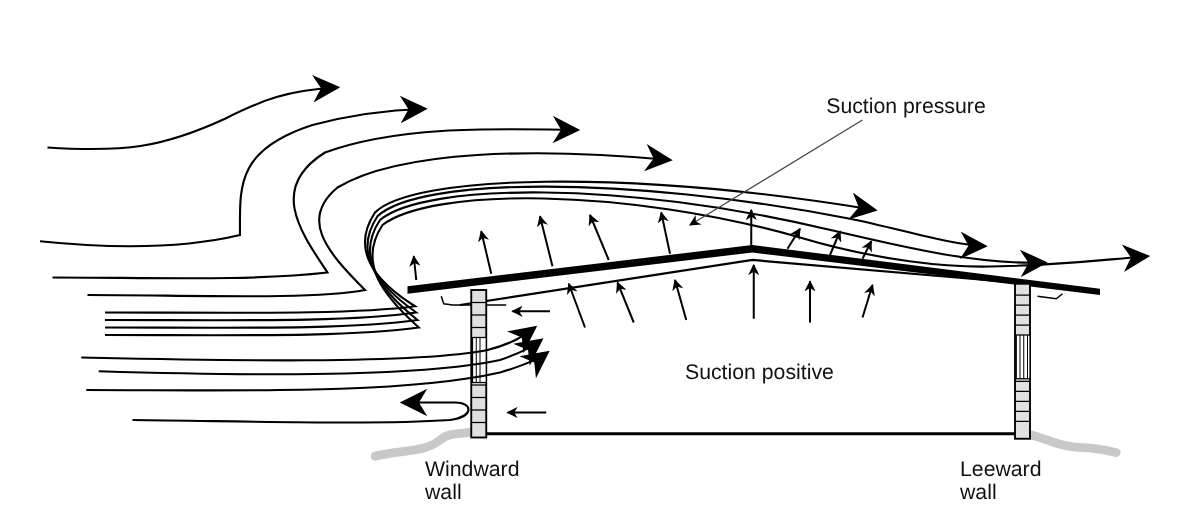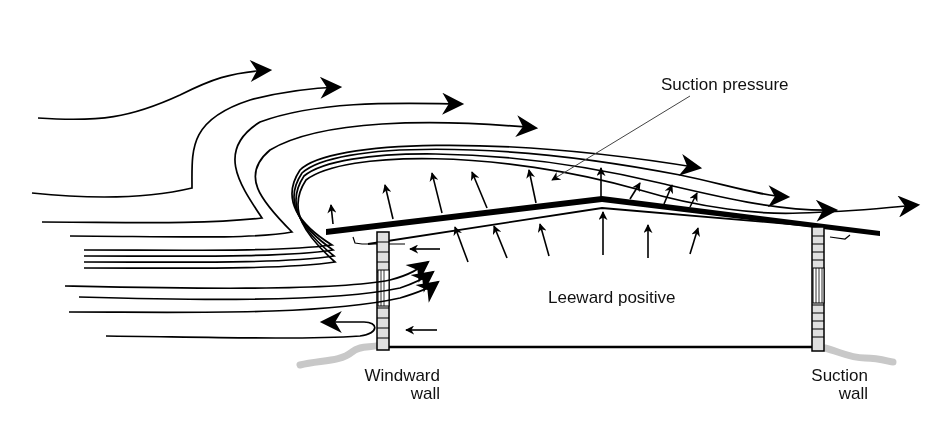--- a/index.html
+++ b/index.html
@@ -1,19 +1,19 @@
 <!DOCTYPE html>
 <html><head>
 <meta charset="utf-8">
 <style>
   html, body { margin:0; padding:0; background:#ffffff; }
   body { width:947px; height:421px; position:relative; overflow:hidden; font-family:"Liberation Sans", sans-serif; }
   svg { position:absolute; left:0; top:0; }
   .lbl { position:absolute; font-size:17px; color:#111; line-height:18px; }
-  .center { text-align:right; }
+  .center { text-align:left; }
 </style>
 </head>
 <body>
 
 <svg width="947" height="421" viewBox="0 0 947 421">
   <defs>
     <marker id="ah" viewBox="0 0 10 10" refX="9" refY="5" markerWidth="9" markerHeight="9" orient="auto-start-reverse" markerUnits="userSpaceOnUse">
       <path d="M0,0 L10,5 L0,10 L3,5 z" fill="#000"></path>
     </marker>
     <marker id="big" viewBox="0 0 10 10" refX="9" refY="5" markerWidth="28" markerHeight="22" orient="auto" markerUnits="userSpaceOnUse">
@@ -108,22 +108,22 @@
     <line x1="690" y1="254" x2="698" y2="228"></line>
     <line x1="440" y1="249" x2="410" y2="249"></line>
     <line x1="437" y1="330" x2="406" y2="330"></line>
   </g>
 
   <line x1="690" y1="96" x2="552" y2="180" stroke="#444" stroke-width="1" marker-end="url(#ah)"></line>
 </svg>
 
 <div class="lbl" style="left:661px;top:76px;">Suction pressure</div>
 <div class="lbl" style="left:548px;top:289px;">
-  <div>Leeward positive</div>
+  <div>Suction positive</div>
 </div>
 <div class="lbl center" style="left:340px;top:367px;width:100px;">
   <div>Windward</div>
   <div>wall</div>
 </div>
 <div class="lbl center" style="left:768px;top:367px;width:100px;">
-  <div>Suction</div>
+  <div>Leeward</div>
   <div>wall</div>
 </div>
 
 </body></html>

